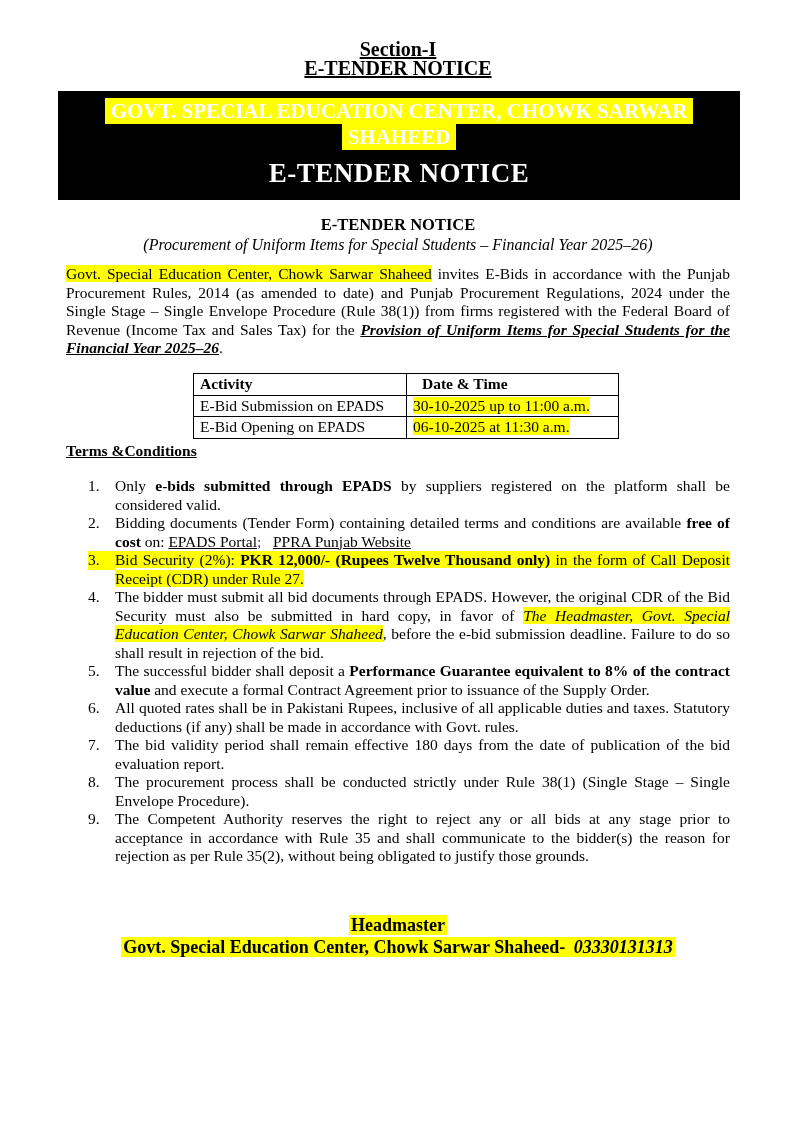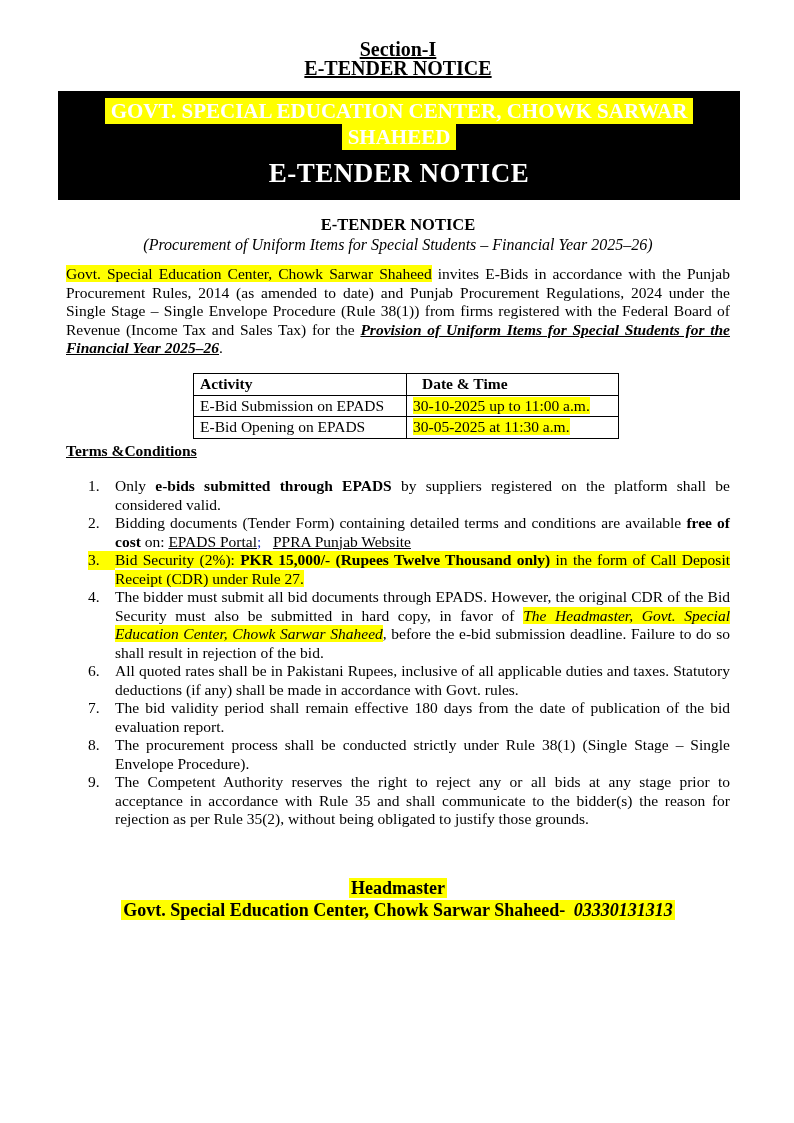--- a/index.html
+++ b/index.html
@@ -105,32 +105,33 @@
         <th class="col-datetime">Date &amp; Time</th>
       </tr>
     </thead>
     <tbody id="sched-body">
         <tr>
           <td>E-Bid Submission on EPADS</td>
           <td><span class="hl">30-10-2025 up to 11:00 a.m.</span></td>
         </tr>
         <tr>
           <td>E-Bid Opening on EPADS</td>
-          <td><span class="hl">30-05-2025 at 11:30 a.m.</span></td>
+          <td><span class="hl">06-10-2025 at 11:30 a.m.</span></td>
         </tr>
       </tbody>
   </table>
 
   <div class="terms-heading">Terms &amp;Conditions</div>
 
   <div class="terms-list" id="terms-list">
       <div class="tc-item"><span class="num">1.</span><span>Only </span><span class="b">e-bids submitted through EPADS</span><span> by suppliers registered on the platform shall be considered valid.</span></div>
       <div class="tc-item"><span class="num">2.</span><span>Bidding documents (Tender Form) containing detailed terms and conditions are available </span><span class="b">free of cost</span><span> on: </span><a class="link">EPADS Portal</a><span class="blue">;&nbsp;&nbsp; </span><a class="link">PPRA Punjab Website</a></div>
-      <div class="tc-item"><span class="num hl">3.</span><span class="hl">Bid Security (2%): </span><span class="b hl">PKR 15,000/- (Rupees Twelve Thousand only)</span><span class="hl"> in the form of Call Deposit Receipt (CDR) under Rule 27.</span></div>
+      <div class="tc-item"><span class="num hl">3.</span><span class="hl">Bid Security (2%): </span><span class="b hl">PKR 12,000/- (Rupees Twelve Thousand only)</span><span class="hl"> in the form of Call Deposit Receipt (CDR) under Rule 27.</span></div>
       <div class="tc-item"><span class="num">4.</span><span>The bidder must submit all bid documents through EPADS. However, the original CDR of the Bid Security must also be submitted in hard copy, in favor of </span><span class="i hl">The Headmaster, Govt. Special Education Center, Chowk Sarwar Shaheed</span><span>, before the e-bid submission deadline. Failure to do so shall result in rejection of the bid.</span></div>
+      <div class="tc-item"><span class="num">5.</span><span>The successful bidder shall deposit a </span><span class="b">Performance Guarantee equivalent to 8% of the contract value</span><span> and execute a formal Contract Agreement prior to issuance of the Supply Order.</span></div>
       <div class="tc-item"><span class="num">6.</span><span>All quoted rates shall be in Pakistani Rupees, inclusive of all applicable duties and taxes. Statutory deductions (if any) shall be made in accordance with Govt. rules.</span></div>
       <div class="tc-item"><span class="num">7.</span><span>The bid validity period shall remain effective 180 days from the date of publication of the bid evaluation report.</span></div>
       <div class="tc-item"><span class="num">8.</span><span>The procurement process shall be conducted strictly under Rule 38(1) (Single Stage – Single Envelope Procedure).</span></div>
       <div class="tc-item"><span class="num">9.</span><span>The Competent Authority reserves the right to reject any or all bids at any stage prior to acceptance in accordance with Rule 35 and shall communicate to the bidder(s) the reason for rejection as per Rule 35(2), without being obligated to justify those grounds.</span></div>
     </div>
 
   <div class="doc-footer">
     <div><span class="b hl">Headmaster</span></div>
     <div><span class="b hl">Govt. Special Education Center, Chowk Sarwar Shaheed- </span><span class="b i hl">03330131313</span></div>
   </div>

